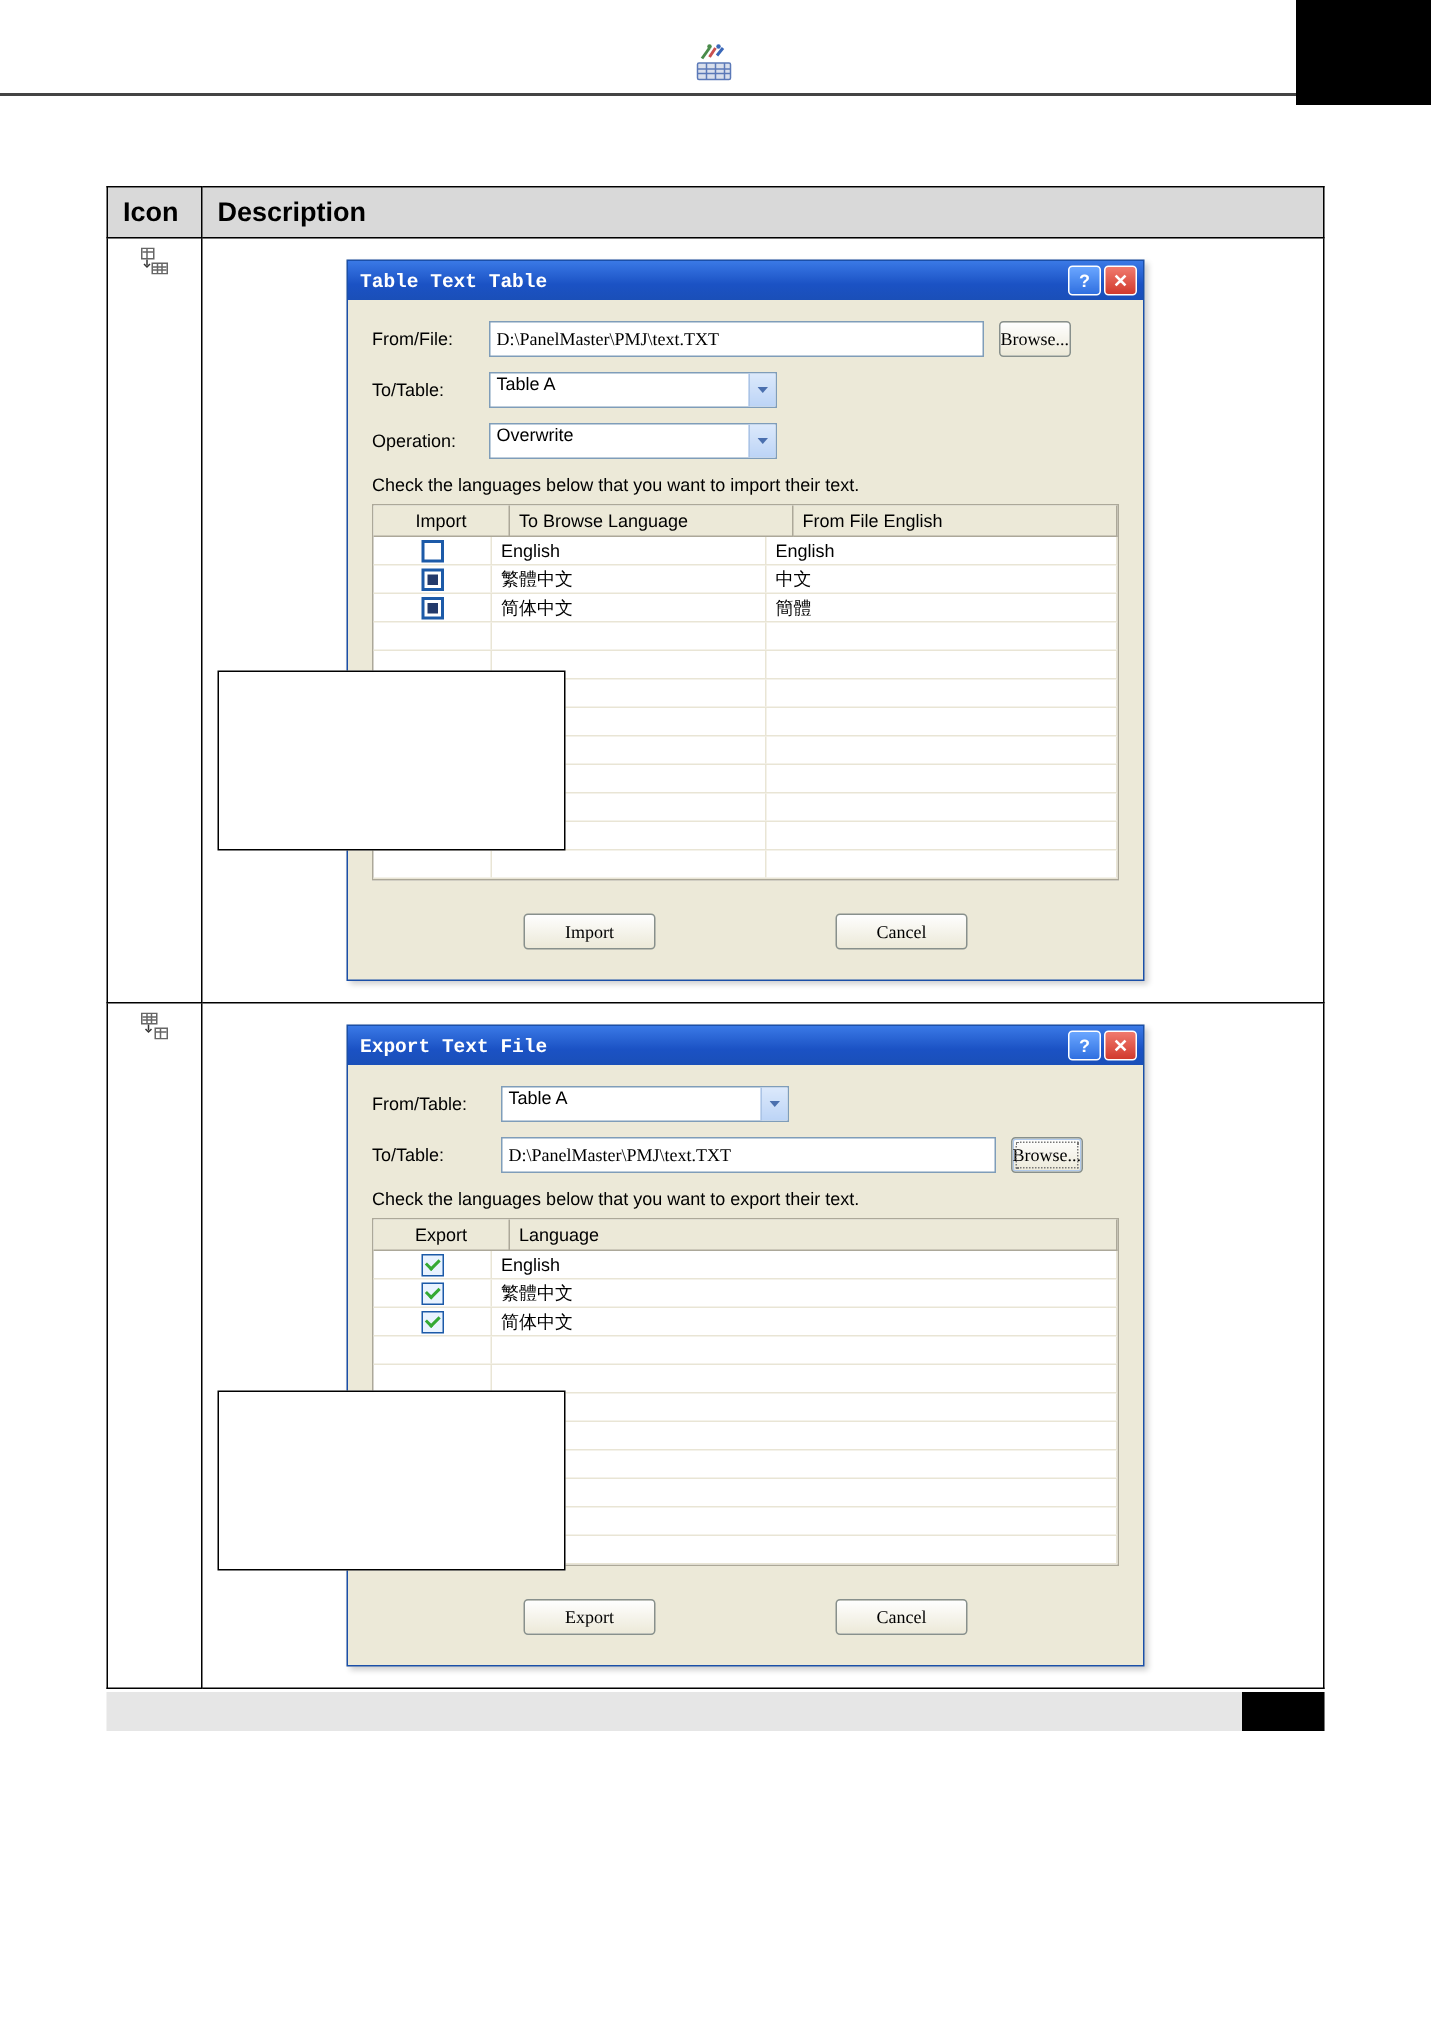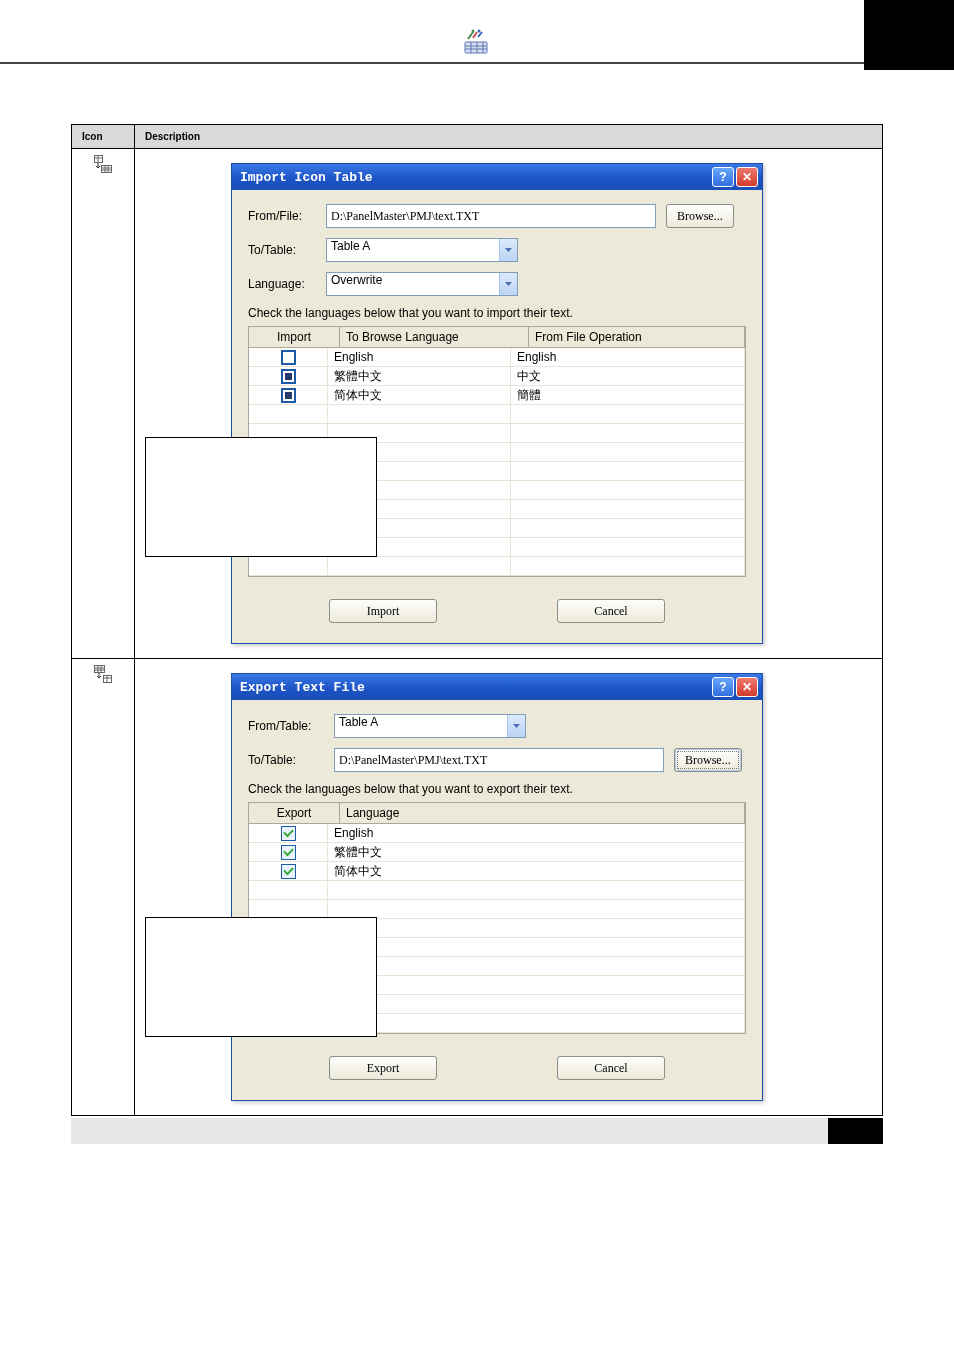--- a/index.html
+++ b/index.html
@@ -1,42 +1,42 @@
 <!DOCTYPE html>
 <html><head>
 <meta charset="utf-8">
 <style>
   html,body{margin:0;padding:0;background:#fff;font-family:Tahoma,Arial,sans-serif;font-size:12px;color:#000}
   .page{width:954px;margin:0 auto;position:relative}
   .topbar{padding:28px 56px 6px 56px;border-bottom:2px solid #444;display:flex;align-items:center;justify-content:center;position:relative}
   .topicon{width:28px;height:28px}
   .blackbox{position:absolute;right:0;top:0;width:90px;height:70px;background:#000}
   .doc-table{width:812px;margin:60px auto 0;border-collapse:collapse;border:1px solid #000}
-  .doc-table th{background:#d9d9d9;font-weight:bold;text-align:left;padding:6px 10px;border:1px solid #000;font-size:10px}
+  .doc-table th{background:#d9d9d9;font-weight:bold;text-align:left;padding:6px 10px;border:1px solid #000;font-size:18px}
   .doc-table td{border:1px solid #000;vertical-align:top;padding:6px 6px 14px 6px}
   .iconcell{width:42px;text-align:center}
   .minicon{width:18px;height:18px}
 
   
   .dialog{width:530px;margin:8px 0 0 90px;border:1px solid #1b4fa8;background:#ece9d8;box-shadow:2px 2px 4px rgba(0,0,0,.2);position:relative}
   .titlebar{height:26px;background:linear-gradient(#3a79e6,#1b52c4 60%,#1a4fb8);color:#fff;display:flex;align-items:center;padding:0 4px 0 8px;font:bold 13px 'Courier New',monospace}
   .titlespacer{flex:1}
   .capbtn{width:20px;height:18px;margin-left:2px;border:1px solid #fff;border-radius:3px;display:flex;align-items:center;justify-content:center;font:bold 12px Arial;color:#fff}
   .helpbtn{background:linear-gradient(#6aa6ff,#2f6fe0)}
   .closebtn{background:linear-gradient(#f07a6e,#d13a2d)}
   .dlgbody{padding:14px 16px 20px 16px}
   .row{display:flex;align-items:center;margin-bottom:10px}
   .lbl{width:78px}
   .textbox{height:20px;border:1px solid #7f9db9;background:#fff;padding:1px 4px;font:12px Tahoma;flex:0 0 auto}
   .tb-wide{width:320px}
   .combo{height:22px;border:1px solid #7f9db9;background:#fff;display:flex;align-items:flex-start;width:190px}
   .combo span{flex:1;padding:0 4px}
   .combo-arrow{width:17px;height:100%;border-left:1px solid #abc4e6;background:linear-gradient(#dce9fb,#bcd4f6);display:flex;align-items:center;justify-content:center}
   .combo-arrow svg{width:7px;height:4px}
-  .xpbtn{height:22px;border:1px solid #88908c;border-radius:3px;background:linear-gradient(#fefefe,#ece9d8);padding:0 10px;font:12px Tahoma;display:flex;align-items:center;justify-content:center;cursor:default}
+  .xpbtn{height:22px;border:1px solid #88908c;border-radius:3px;background:linear-gradient(#fefefe,#ece9d8);padding:0 0;font:12px Tahoma;display:flex;align-items:center;justify-content:center;cursor:default}
   .xpbtn.focus{outline:1px dotted #777;outline-offset:-4px;box-shadow:0 0 0 1px #b0c9ea inset}
   .instr{margin:8px 0 6px}
 
   
   .grid{border:1px solid #aca899;background:#fff;position:relative}
   .grid-header{display:flex;background:#ece9d8}
   .gh{border-right:1px solid #aca899;border-bottom:1px solid #aca899;padding:3px 6px}
   .gh1{width:78px;text-align:center}
   .gh2{width:176px}
   .gh3{flex:1}
@@ -101,21 +101,21 @@
           <line x1="8" y1="13" x2="17" y2="13" stroke="#666"></line>
               <line x1="8" y1="15" x2="17" y2="15" stroke="#666"></line>
           <line x1="11" y1="11" x2="11" y2="17" stroke="#666"></line>
               <line x1="14" y1="11" x2="14" y2="17" stroke="#666"></line>
         </svg>
       </td>
       <td style="position:relative">
 
         <div class="dialog">
           <div class="titlebar">
-            <span>Import Icon Table</span>
+            <span>Table Text Table</span>
             <div class="titlespacer"></div>
             <div class="capbtn helpbtn">?</div>
             <div class="capbtn closebtn">✕</div>
           </div>
           <div class="dlgbody">
             <div class="row">
               <div class="lbl">From/File:</div>
               <input class="textbox tb-wide" value="D:\PanelMaster\PMJ\text.TXT" style="">
               <div style="width:10px"></div>
               <div class="xpbtn">Browse...</div>
@@ -125,36 +125,36 @@
               <div class="combo">
                 <span>Table A</span>
                 <div class="combo-arrow">
                       <svg viewBox="0 0 7 4">
                         <path d="M0 0 L3.5 4 L7 0" fill="#4a6fae"></path>
                       </svg>
                     </div>
               </div>
             </div>
             <div class="row">
-              <div class="lbl">Language:</div>
+              <div class="lbl">Operation:</div>
               <div class="combo">
                 <span>Overwrite</span>
                 <div class="combo-arrow">
                       <svg viewBox="0 0 7 4">
                         <path d="M0 0 L3.5 4 L7 0" fill="#4a6fae"></path>
                       </svg>
                     </div>
               </div>
             </div>
             <div class="instr">Check the languages below that you want to import their text.</div>
             <div class="grid">
               <div class="grid-header">
                 <div class="gh gh1">Import</div>
                 <div class="gh gh2">To Browse Language</div>
-                <div class="gh gh3">From File Operation</div>
+                <div class="gh gh3">From File English</div>
               </div>
               <div class="grid-body">
                 <div class="grow">
                   <div class="gc gc1">
                         <div class="chk inner"></div>
                       </div>
                   <div class="gc gc2">
                         <span>English</span>
                       </div>
                   <div class="gc gc3">

